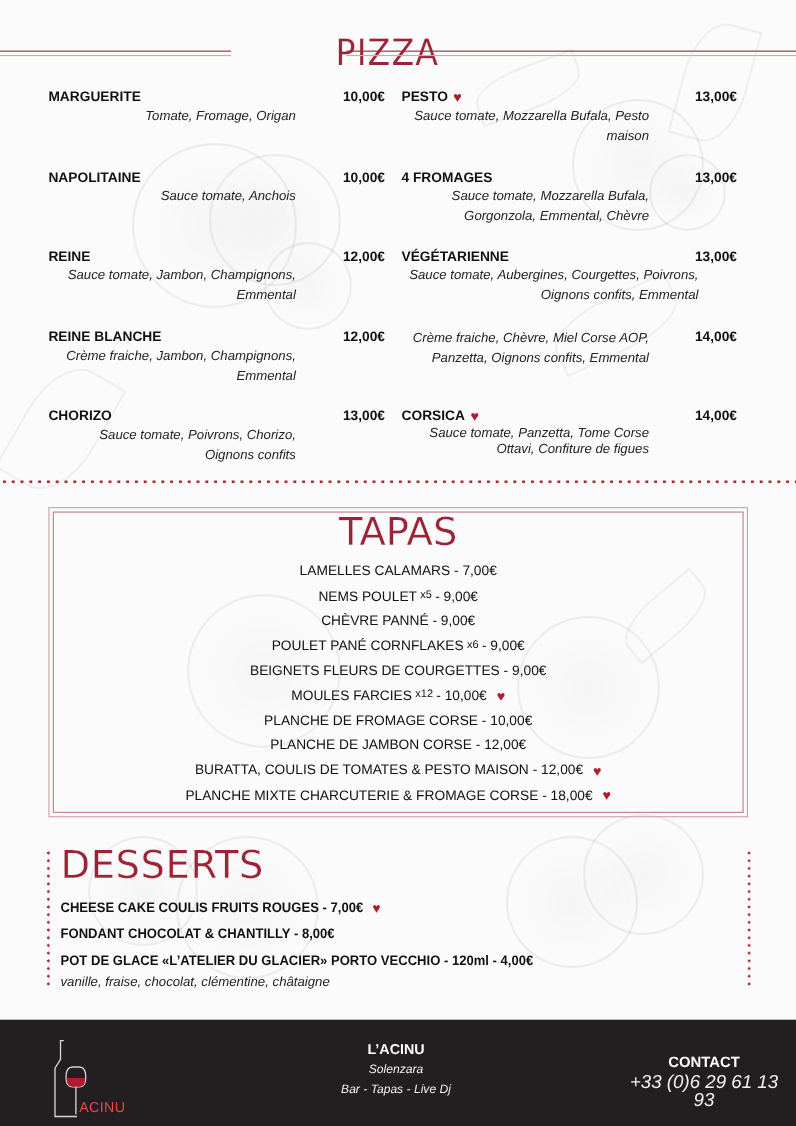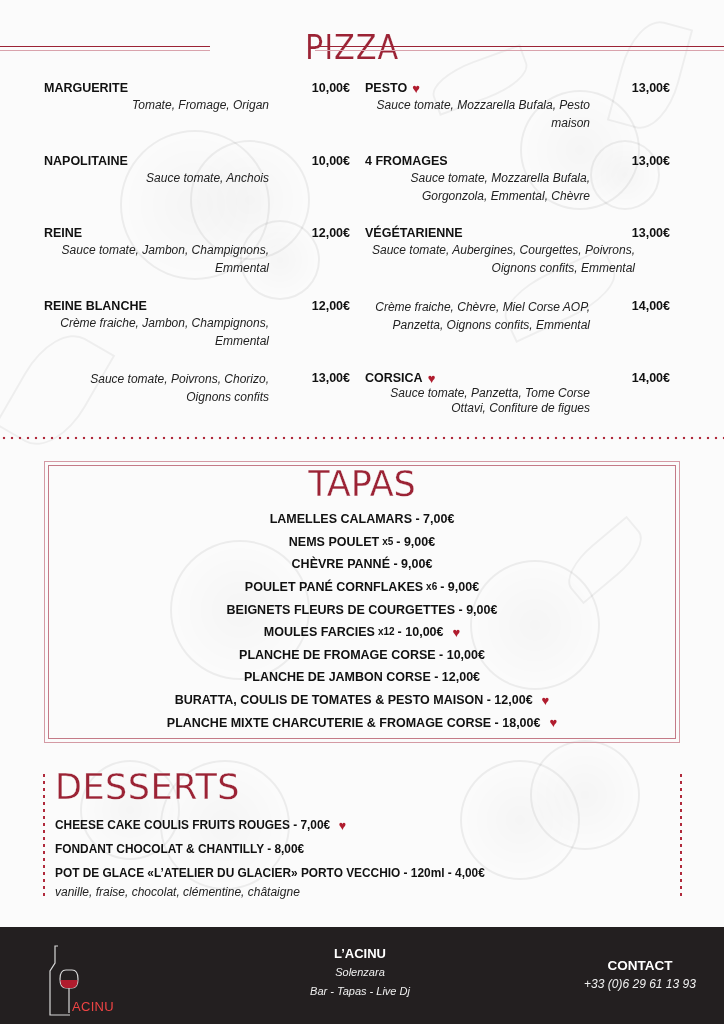--- a/index.html
+++ b/index.html
@@ -95,21 +95,21 @@
     .tapas-title {
       position: absolute; left: 0; top: 462px; width: 724px; text-align: center;
       font-size: 35px; line-height: 44px; color: #9b2335;
       font-family: "DejaVu Sans", sans-serif; font-weight: normal;
       -webkit-text-stroke: 0.3px #fbfbfb;
     }
     .tapas-list {
       position: absolute; left: 0; top: 508px; width: 724px; text-align: center;
     }
     .tapas-item {
-      height: 22.6px; font-weight: bold; font-size: 12.5px; line-height: 22px;
+      height: 22.6px; font-weight: normal; font-size: 12.5px; line-height: 22px;
       color: #111;
       display: flex; justify-content: center; align-items: center;
     }
     .tapas-item .q { font-size: 10px; margin-left: 3px; margin-right: 3px; }
     .tapas-item .heart { margin-left: 9px; }
 
     
     .desserts-title {
       position: absolute; left: 55px; top: 765px; font-size: 35px; line-height: 44px;
       color: #9b2335; font-family: "DejaVu Sans", sans-serif; font-weight: normal;
@@ -147,21 +147,21 @@
     }
     .foot-center {
       position: absolute; left: 290px; top: 18px; width: 140px; text-align: center;
     }
     .foot-center .title { font-weight: bold; font-size: 13px; line-height: 18px; }
     .foot-center .sub { font-style: italic; font-size: 11px; line-height: 19px; color: #f0f0f0; }
     .foot-right {
       position: absolute; left: 570px; top: 29px; width: 140px; text-align: center;
     }
     .foot-right .title { font-weight: bold; font-size: 13.5px; line-height: 20px; }
-    .foot-right .sub { font-style: italic; font-size: 12px; line-height: 16px; color: #f0f0f0; }
+    .foot-right .sub { font-style: italic; font-size: 17px; line-height: 16px; color: #f0f0f0; }
   </style>
 </head>
 <body>
 
 <div class="bg">
   <div class="c" style="left:120px;top:130px;width:150px;height:150px;"></div>
   <div class="c" style="left:190px;top:140px;width:120px;height:120px;"></div>
   <div class="c" style="left:240px;top:220px;width:80px;height:80px;"></div>
   <div class="c" style="left:520px;top:90px;width:120px;height:120px;"></div>
   <div class="c" style="left:590px;top:140px;width:70px;height:70px;"></div>
@@ -199,20 +199,21 @@
     <div class="name">REINE</div>
     <div class="price">12,00€</div>
     <div class="desc">Sauce tomate, Jambon, Champignons, Emmental</div>
   </div>
   <div class="pz">
     <div class="name">REINE BLANCHE</div>
     <div class="price">12,00€</div>
     <div class="desc">Crème fraiche, Jambon, Champignons, Emmental</div>
   </div>
   <div class="pz">
+    <div class="name">CHORIZO</div>
     <div class="price">13,00€</div>
     <div class="desc">Sauce tomate, Poivrons, Chorizo, Oignons confits</div>
   </div>
 </div>
 
 <div class="col right">
   <div class="pz">
     <div class="name">
         <span>PESTO</span>
         <span class="heart">♥</span>

